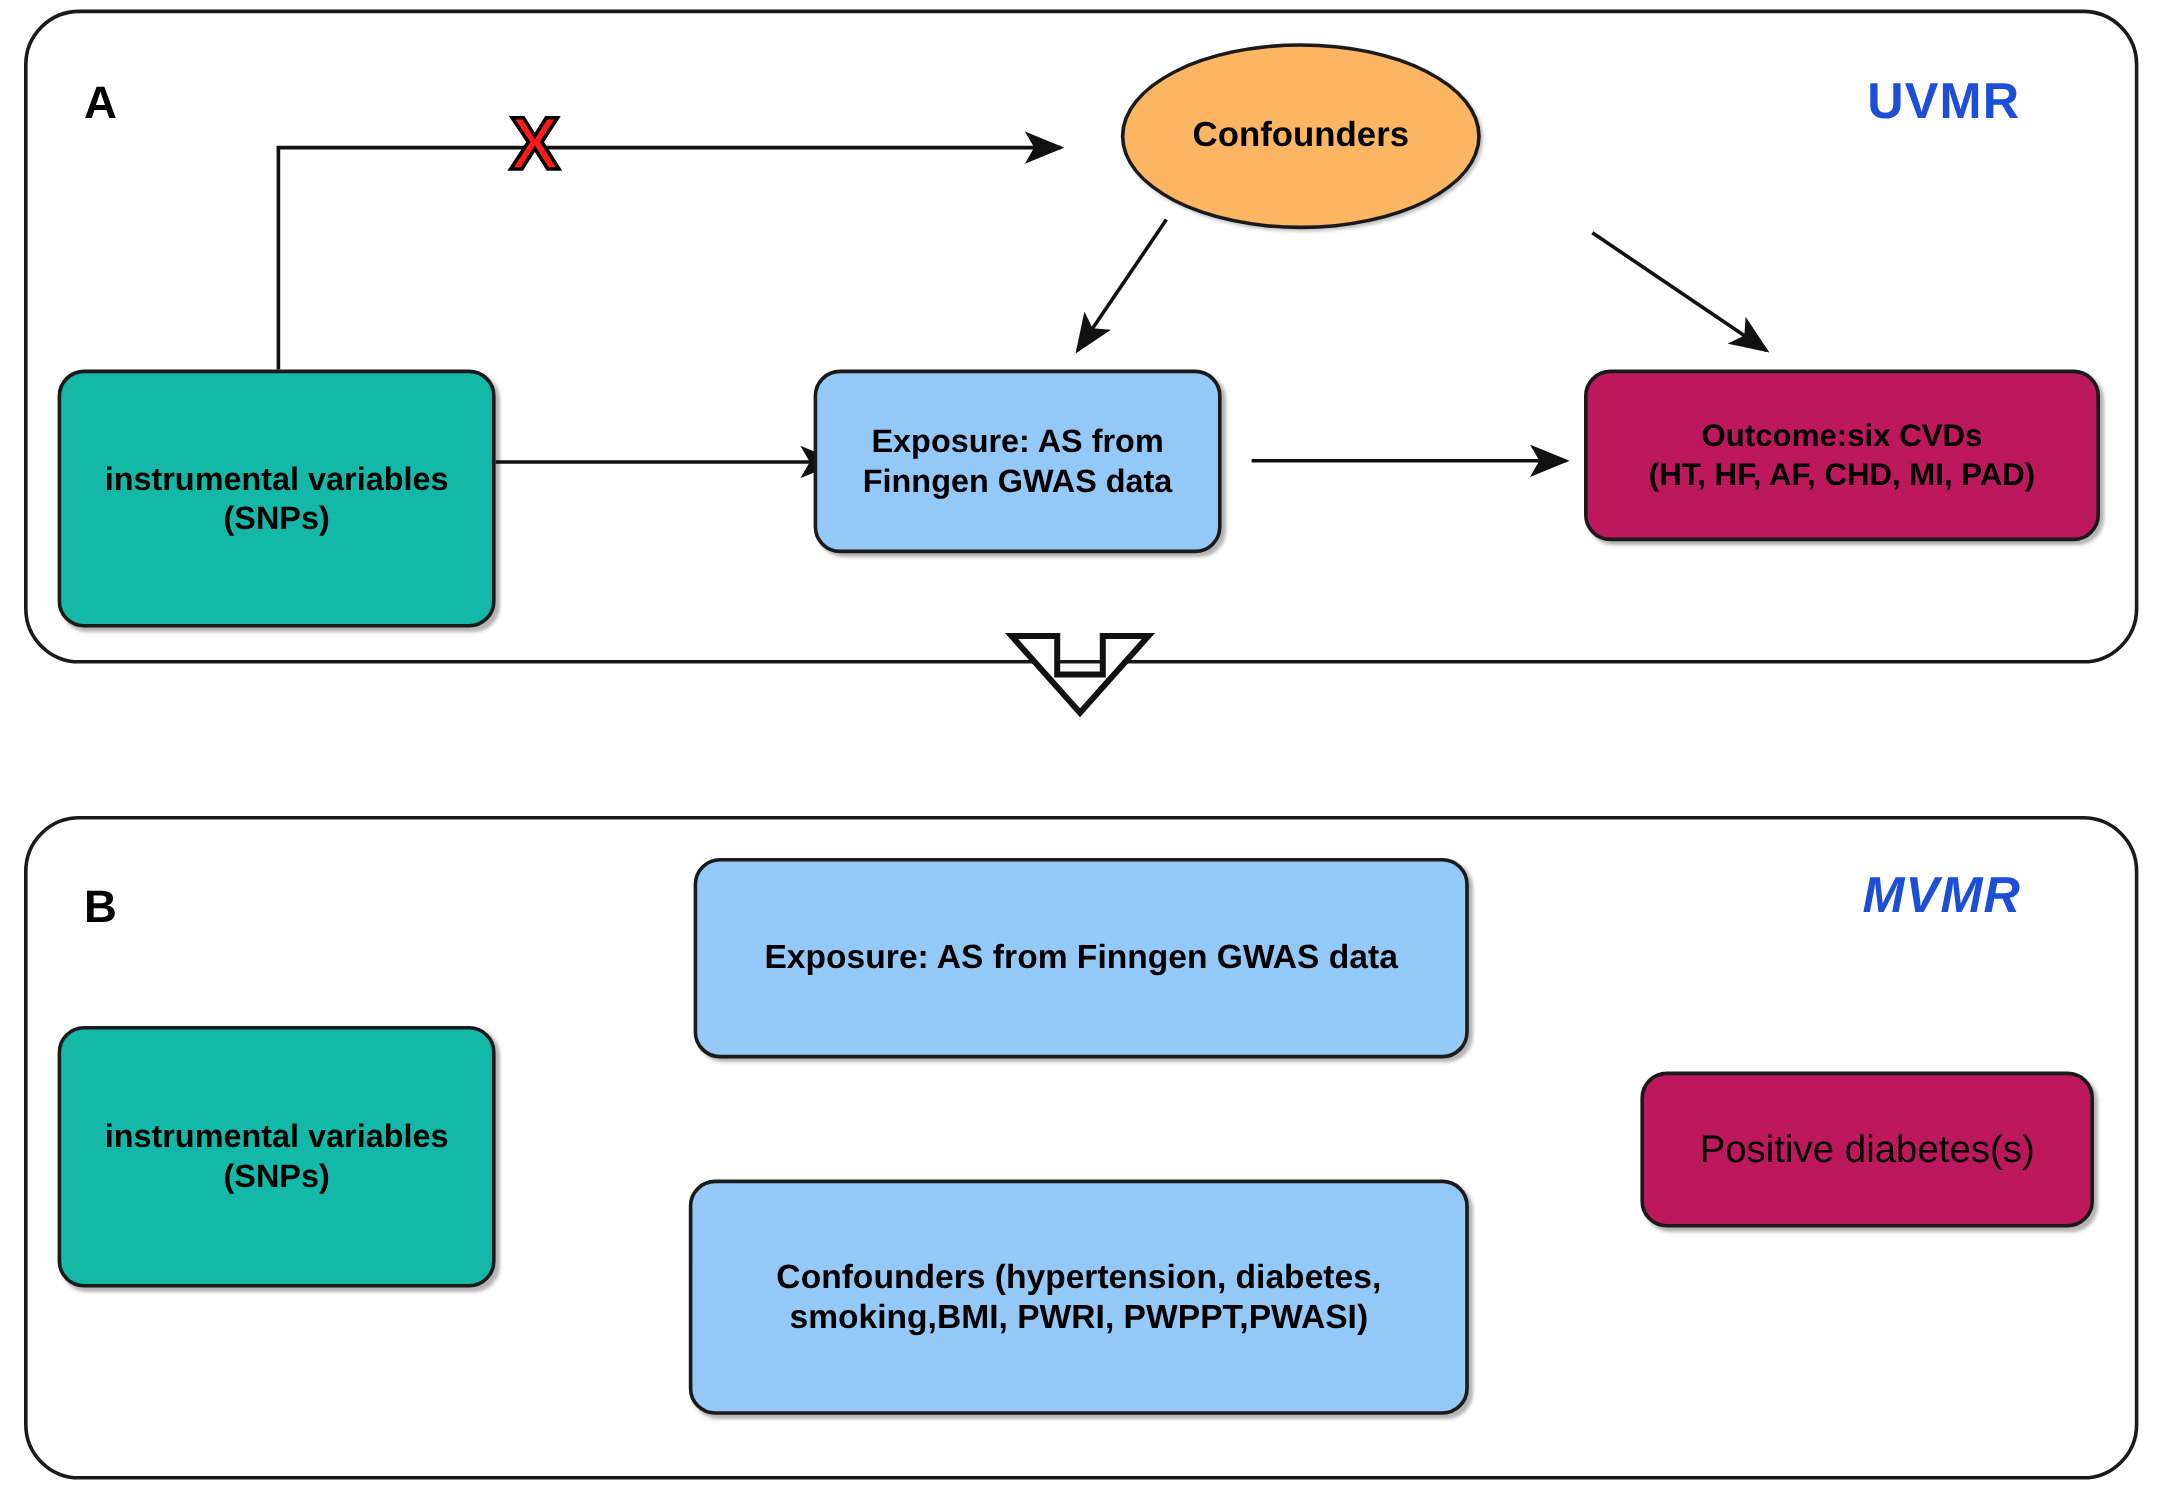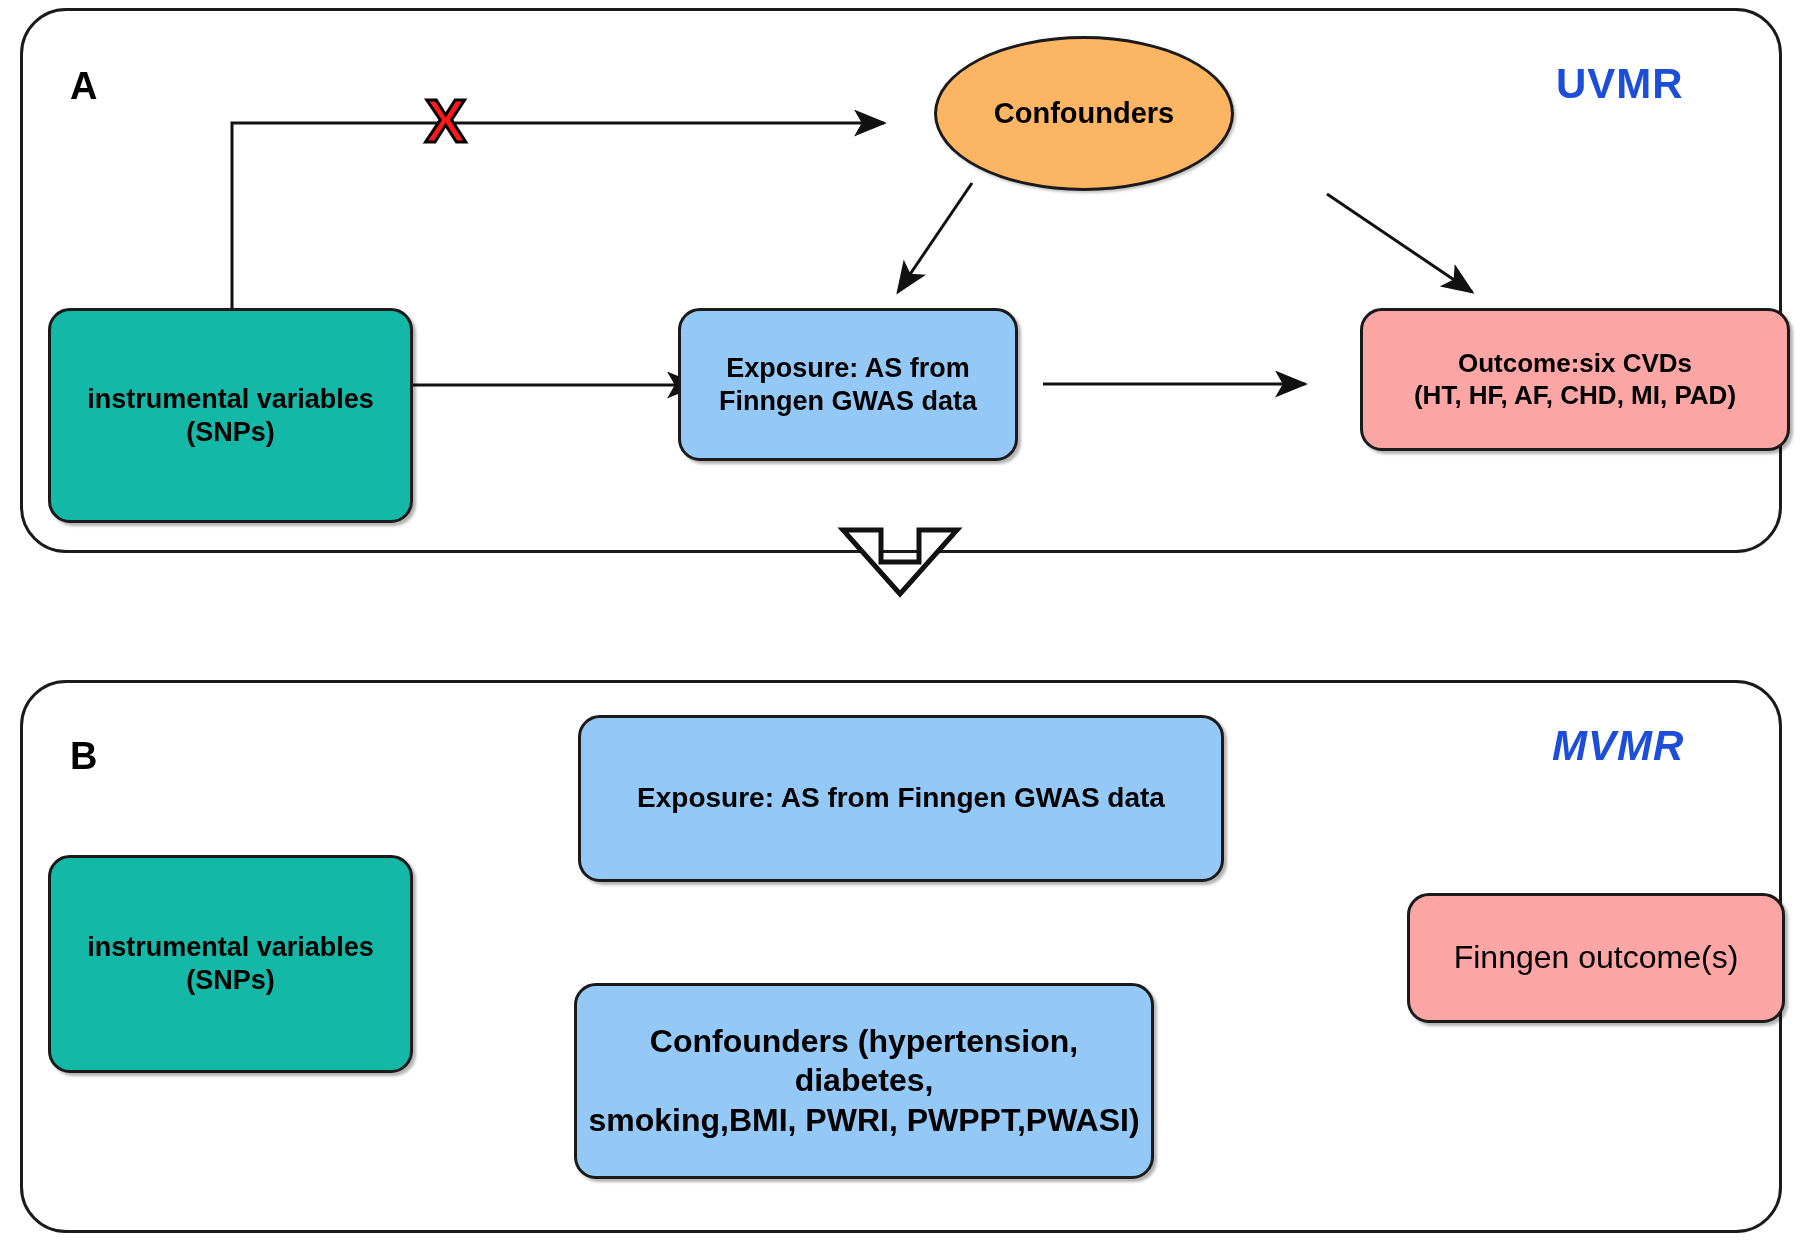--- a/index.html
+++ b/index.html
@@ -53,34 +53,34 @@
     font-weight: bold;
     color: #000000;
     line-height: 1.22;
     box-shadow: 3px 3px 3px rgba(0,0,0,0.30);
     padding: 4px 10px;
     white-space: pre-line;
   }
   .rounded { border-radius: 22px; }
   .green { background: #14b8a6; }
   .blue  { background: #94c9f7; }
-  .red   { background: #fca5a5; margin-left: 40px; }
+  .red   { background: #be185d; }
   .orange{ background: #fbb563; border-radius: 50%; }
 
   
   #a-iv        { left: 48px;   top: 308px; width: 365px; height: 215px; font-size: 27px; }
   #a-exposure  { left: 678px;  top: 308px; width: 340px; height: 153px; font-size: 27px; }
   #a-outcome   { left: 1320px; top: 308px; width: 430px; height: 143px; font-size: 26px; }
   #a-confound  { left: 934px;  top: 36px;  width: 300px; height: 155px; font-size: 29px;
                  box-shadow: 2px 2px 3px rgba(0,0,0,0.25); }
 
   
   #b-iv         { left: 48px;  top: 855px;  width: 365px; height: 218px; font-size: 27px; }
   #b-exposure   { left: 578px; top: 715px;  width: 646px; height: 167px; font-size: 28px; }
-  #b-confound   { left: 574px; top: 983px;  width: 580px; height: 196px; font-size: 32px; }
+  #b-confound   { left: 574px; top: 983px;  width: 650px; height: 196px; font-size: 28px; }
   #b-positive   { left: 1367px;top: 893px;  width: 378px; height: 130px; font-size: 32px;
                   font-weight: normal; }
 
   svg.overlay {
     position: absolute;
     left: 0; top: 0;
     width: 1800px; height: 1241px;
     pointer-events: none;
   }
   .xmark {
@@ -157,15 +157,15 @@
   <div class="panel-title" style="left:1552px; top:722px;font-style:italic;">MVMR</div>
 
   <div class="node rounded green" id="b-iv">instrumental variables
 (SNPs)</div>
 
   <div class="node rounded blue" id="b-exposure">Exposure: AS from Finngen GWAS data</div>
 
   <div class="node rounded blue" id="b-confound">Confounders (hypertension, diabetes,
 smoking,BMI, PWRI, PWPPT,PWASI)</div>
 
-  <div class="node rounded red" id="b-positive">Finngen  outcome(s)</div>
+  <div class="node rounded red" id="b-positive">Positive  diabetes(s)</div>
 
 </div>
 
 </body></html>

